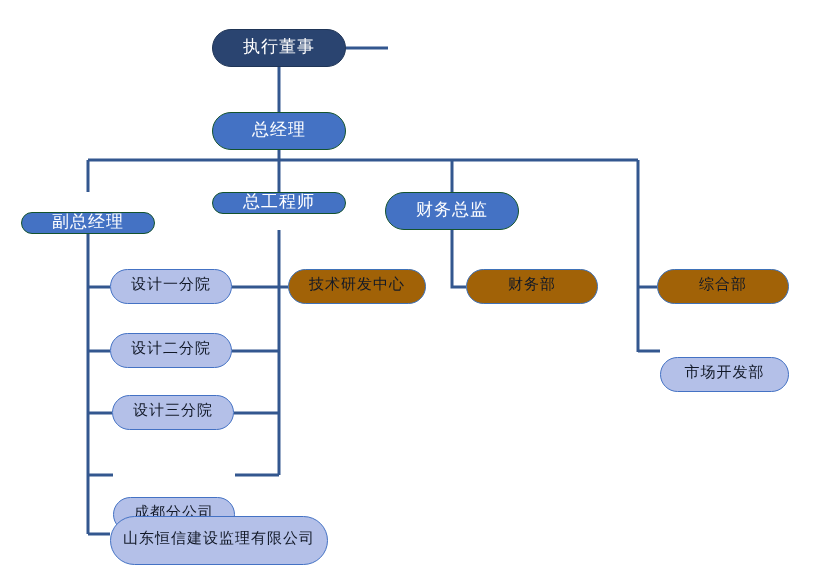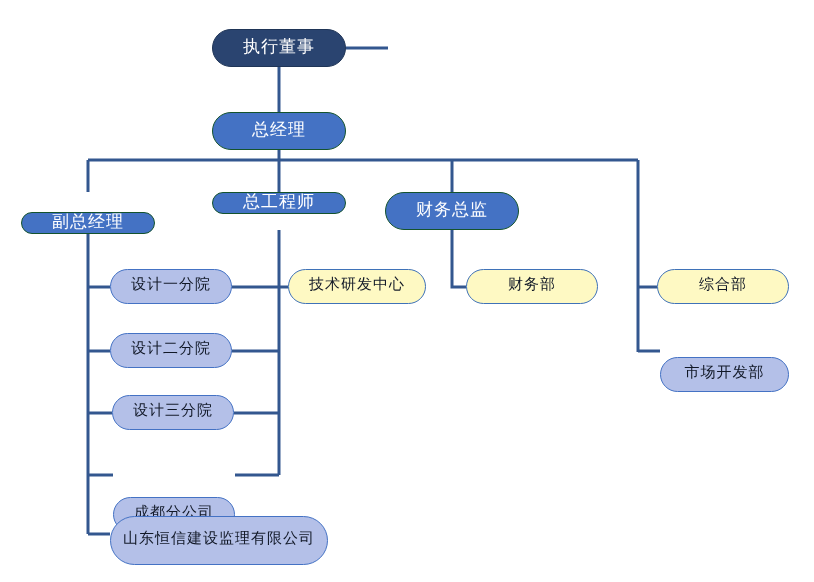--- a/index.html
+++ b/index.html
@@ -57,21 +57,21 @@
   }
   
   .lvl-peri {
     background: #b4c0e8;
     border: 1px solid #4472c4;
     color: #111827;
     font-size: 15px;
   }
   
   .lvl-sky {
-    background: #fef9c3;
+    background: #a16207;
     border: 1px solid #3f72b8;
     color: #111827;
     font-size: 15px;
   }
 </style>
 </head>
 <body>
 
 <div id="canvas">
 

